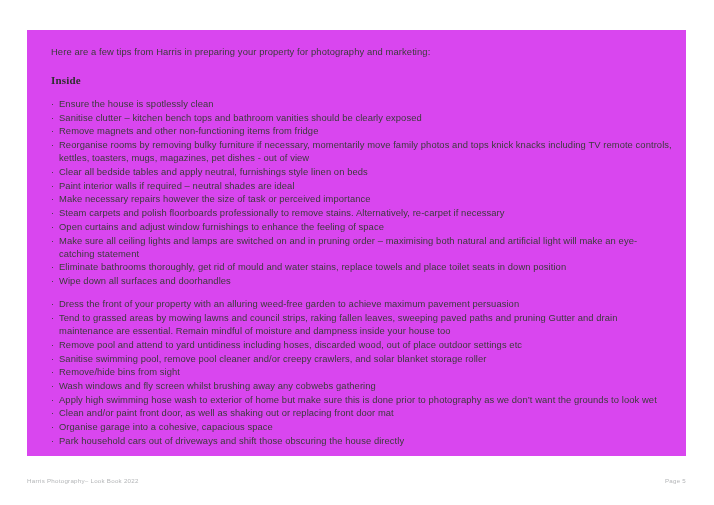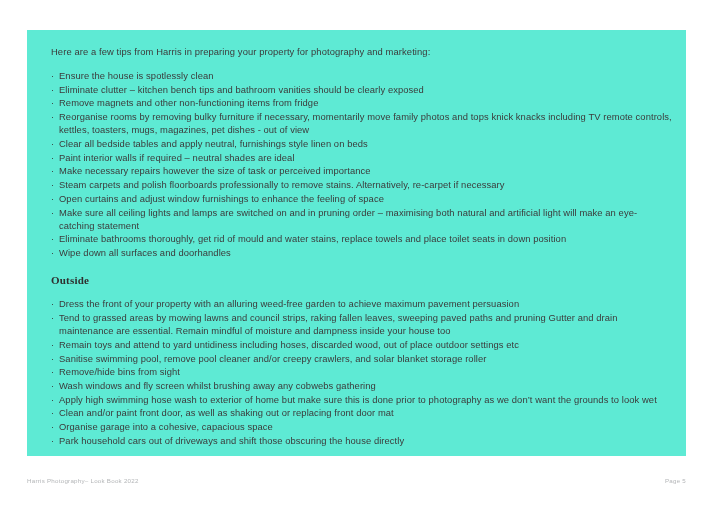--- a/index.html
+++ b/index.html
@@ -22,21 +22,21 @@
     background: #ffffff;
   }
 
   
   .content-panel {
     position: absolute;
     left: 27px;
     top: 30px;
     width: 659px;
     height: 426px;
-    background: #5eead4;
+    background: #d946ef;
     box-sizing: border-box;
     padding: 12px 14px 10px 14px;
   }
 
   .intro {
     font-size: 9.4px;
     line-height: 14px;
     color: #3b3b3b;
     letter-spacing: 0.1px;
     margin: 3px 0 0 10px;
@@ -102,29 +102,30 @@
 </style>
 </head>
 <body>
 
 <div class="page">
 
   <div class="content-panel">
 
     <p class="intro">Here are a few tips from Harris in preparing your property for photography and marketing:</p>
 
+    <h2 class="section-heading">Inside</h2>
 
     <ul class="bullet-list">
       <li class="bullet-item">
         <span class="dot">·</span>
         <span class="btext">Ensure the house is spotlessly clean</span>
       </li>
       <li class="bullet-item">
         <span class="dot">·</span>
-        <span class="btext">Eliminate clutter – kitchen bench tips and bathroom vanities should be clearly exposed</span>
+        <span class="btext">Sanitise clutter – kitchen bench tops and bathroom vanities should be clearly exposed</span>
       </li>
       <li class="bullet-item">
         <span class="dot">·</span>
         <span class="btext">Remove magnets and other non-functioning items from fridge</span>
       </li>
       <li class="bullet-item">
         <span class="dot">·</span>
         <span class="btext">Reorganise rooms by removing bulky furniture if necessary, momentarily move family photos and tops knick knacks including TV remote controls, kettles, toasters, mugs, magazines, pet dishes - out of view</span>
       </li>
       <li class="bullet-item">
@@ -154,34 +155,33 @@
       <li class="bullet-item">
         <span class="dot">·</span>
         <span class="btext">Eliminate bathrooms thoroughly, get rid of mould and water stains, replace towels and place toilet seats in down position</span>
       </li>
       <li class="bullet-item">
         <span class="dot">·</span>
         <span class="btext">Wipe down all surfaces and doorhandles</span>
       </li>
     </ul>
 
-    <h2 class="section-heading">Outside</h2>
 
     <ul class="bullet-list">
       <li class="bullet-item">
         <span class="dot">·</span>
         <span class="btext">Dress the front of your property with an alluring weed-free garden to achieve maximum pavement persuasion</span>
       </li>
       <li class="bullet-item">
         <span class="dot">·</span>
         <span class="btext">Tend to grassed areas by mowing lawns and council strips, raking fallen leaves, sweeping paved paths and pruning Gutter and drain maintenance are essential. Remain mindful of moisture and dampness inside your house too</span>
       </li>
       <li class="bullet-item">
         <span class="dot">·</span>
-        <span class="btext">Remain toys and attend to yard untidiness including hoses, discarded wood, out of place outdoor settings etc</span>
+        <span class="btext">Remove pool and attend to yard untidiness including hoses, discarded wood, out of place outdoor settings etc</span>
       </li>
       <li class="bullet-item">
         <span class="dot">·</span>
         <span class="btext">Sanitise swimming pool, remove pool cleaner and/or creepy crawlers, and solar blanket storage roller</span>
       </li>
       <li class="bullet-item">
         <span class="dot">·</span>
         <span class="btext">Remove/hide bins from sight</span>
       </li>
       <li class="bullet-item">

